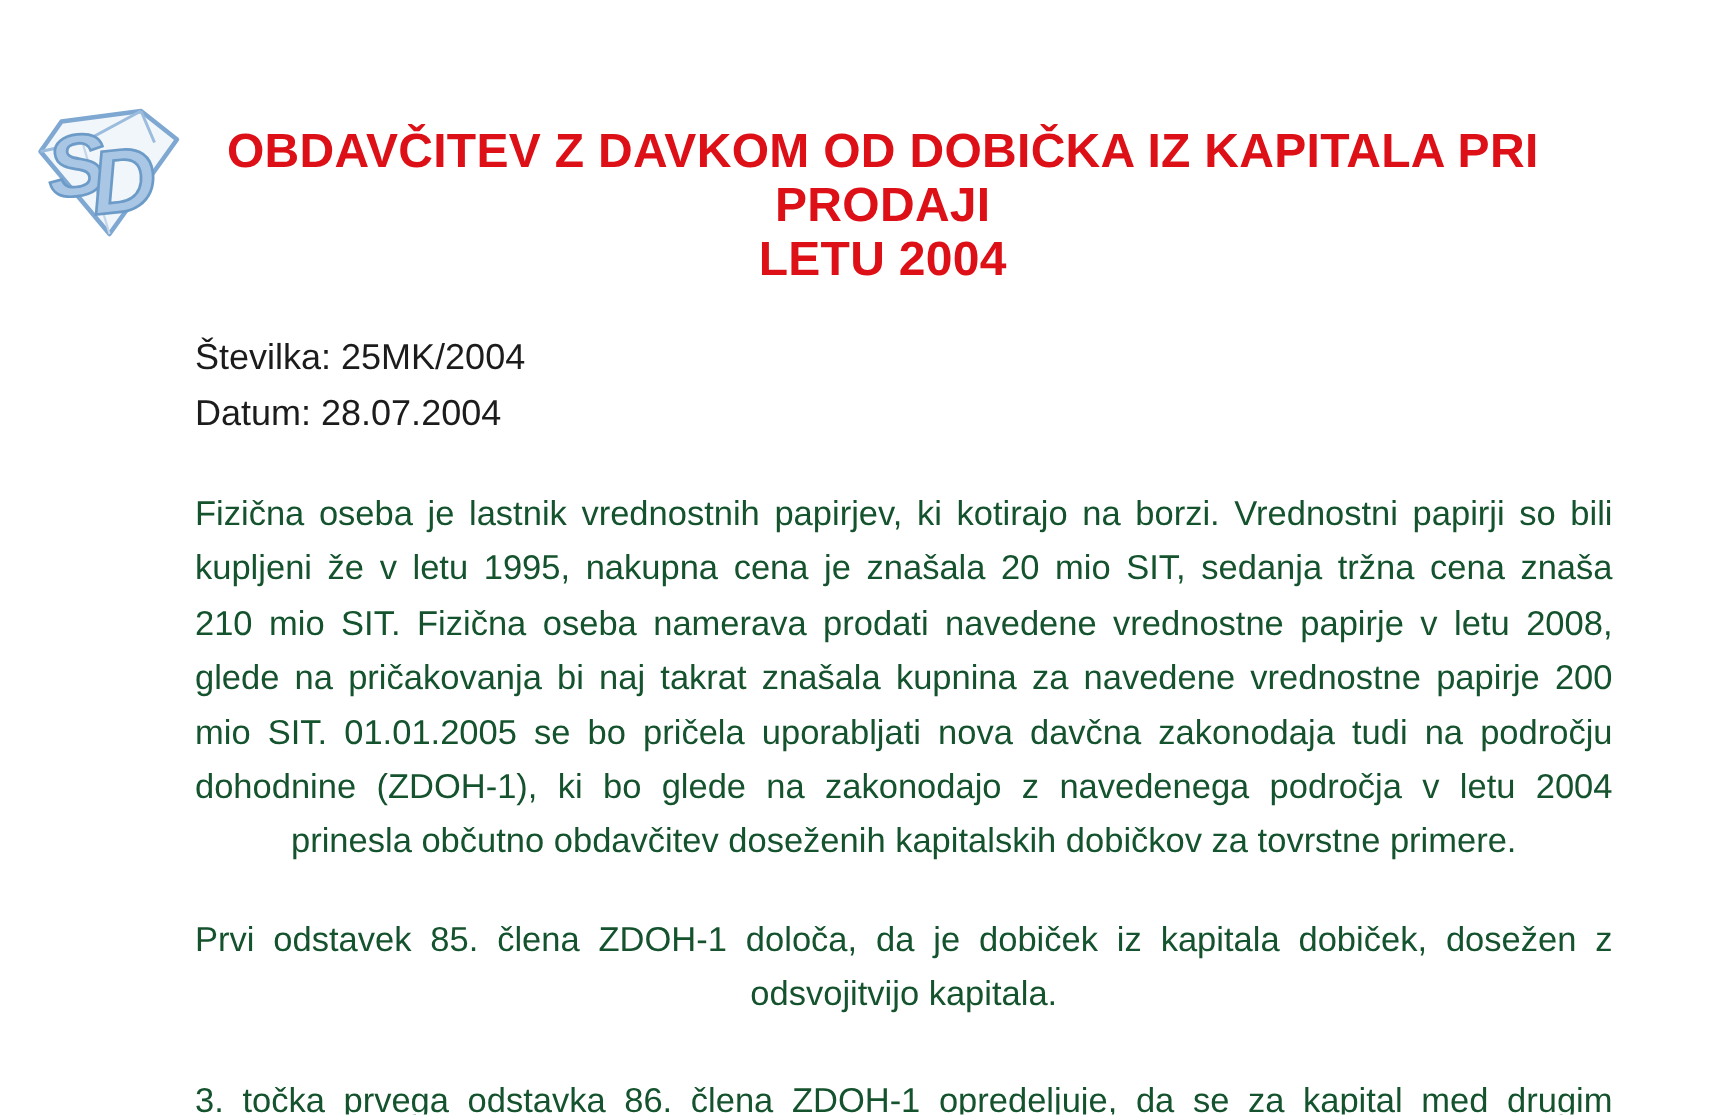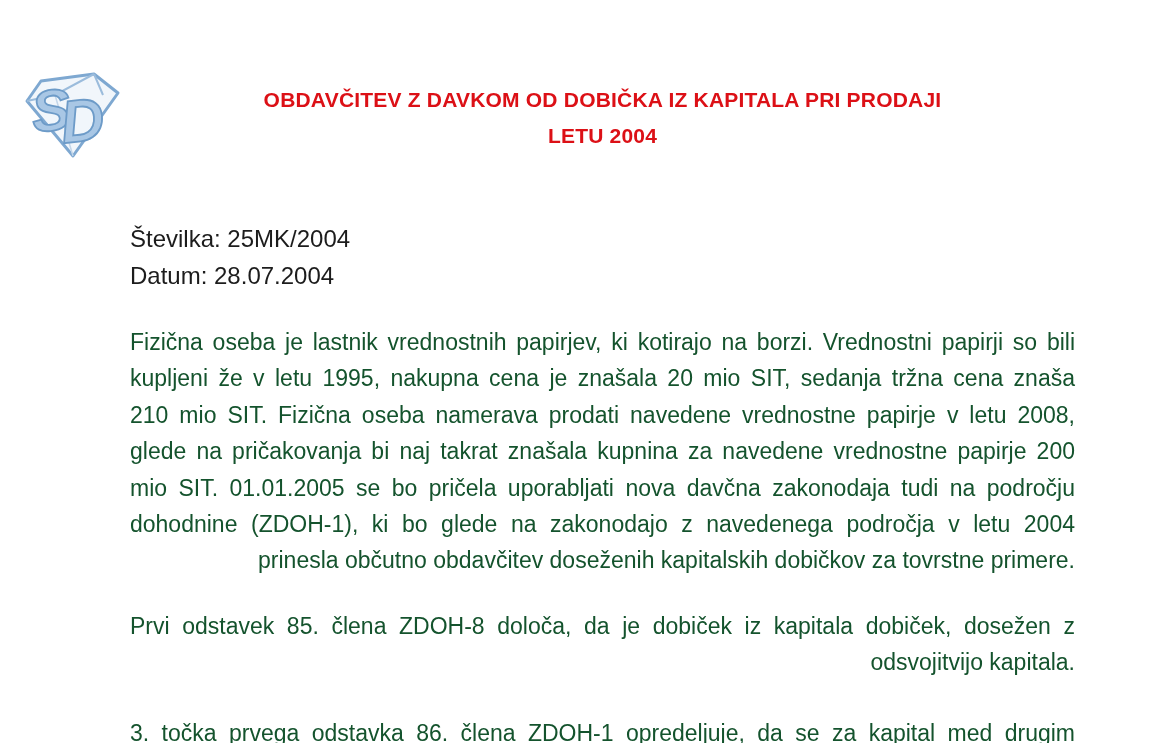--- a/index.html
+++ b/index.html
@@ -3,37 +3,37 @@
 <meta charset="utf-8">
 <style>
   html,body{margin:0;padding:0;}
   body{
     width:1157px;height:743px;overflow:hidden;background:#ffffff;
     font-family:"Liberation Sans","DejaVu Sans",sans-serif;
   }
   .page{position:relative;width:1157px;height:743px;background:#ffffff;}
   .logo{position:absolute;left:24px;top:70px;width:98px;height:92px;}
   .title{
-    position:absolute;left:130px;top:82px;width:945px;
-    font-size:21px;font-weight:bold;line-height:36px;
+    position:absolute;left:116px;top:82px;width:945px;
+    font-size:32px;font-weight:bold;line-height:36px;
     color:#dc1016;text-align:center;letter-spacing:0.2px;
   }
   .meta{
     position:absolute;left:130px;top:220px;width:945px;
     font-size:24px;line-height:37px;color:#1c1c1c;
   }
   .para{
     position:absolute;left:130px;width:945px;
     font-size:23px;line-height:36.4px;color:#14532d;
   }
   .para-1{top:324px;}
   .para-2{top:608px;}
   .para-3{top:715px;}
   .jline{text-align:justify;text-align-last:justify;}
-  .lline{text-align:right;}
+  .lline{text-align:center;}
 </style>
 </head>
 <body>
 
 <div class="page">
 
   <svg class="logo" viewBox="0 0 98 92">
     <polygon points="17,11 70,4 94,23 49,86 3,31" fill="#f1f6fb" stroke="#7ea8d1" stroke-width="3" stroke-linejoin="round"></polygon>
     <polyline points="3,31 31,25 70,4" fill="none" stroke="#9bbcdc" stroke-width="2"></polyline>
     <line x1="70" y1="4" x2="79" y2="25" stroke="#9bbcdc" stroke-width="2"></line>
@@ -58,21 +58,21 @@
     <div class="jline">Fizična oseba je lastnik vrednostnih papirjev, ki kotirajo na borzi. Vrednostni papirji so bili</div>
     <div class="jline">kupljeni že v letu 1995, nakupna cena je znašala 20 mio SIT, sedanja tržna cena znaša</div>
     <div class="jline">210 mio SIT. Fizična oseba namerava prodati navedene vrednostne papirje v letu 2008,</div>
     <div class="jline">glede na pričakovanja bi naj takrat znašala kupnina za navedene vrednostne papirje 200</div>
     <div class="jline">mio SIT. 01.01.2005 se bo pričela uporabljati nova davčna zakonodaja tudi na področju</div>
     <div class="jline">dohodnine (ZDOH-1), ki bo glede na zakonodajo z navedenega področja v letu 2004</div>
     <div class="lline">prinesla občutno obdavčitev doseženih kapitalskih dobičkov za tovrstne primere.</div>
   </div>
 
   <div class="para para-2">
-    <div class="jline">Prvi odstavek 85. člena ZDOH-8 določa, da je dobiček iz kapitala dobiček, dosežen z</div>
+    <div class="jline">Prvi odstavek 85. člena ZDOH-1 določa, da je dobiček iz kapitala dobiček, dosežen z</div>
     <div class="lline">odsvojitvijo kapitala.</div>
   </div>
 
   <div class="para para-3">
     <div class="jline">3. točka prvega odstavka 86. člena ZDOH-1 opredeljuje, da se za kapital med drugim</div>
   </div>
 
 </div>
 
 </body></html>

